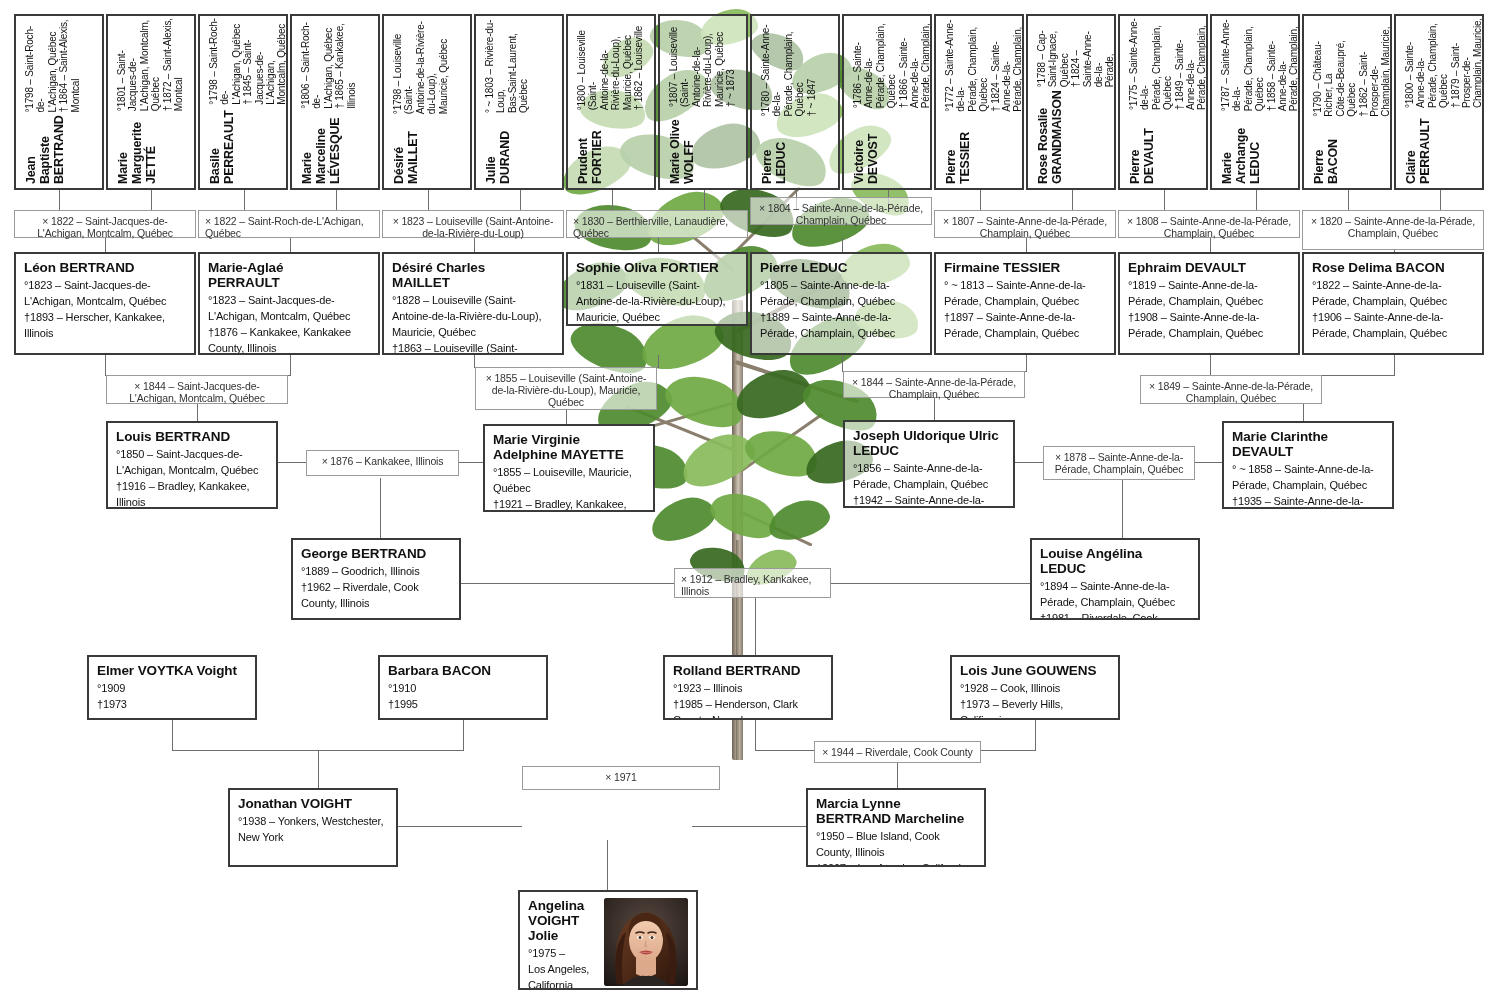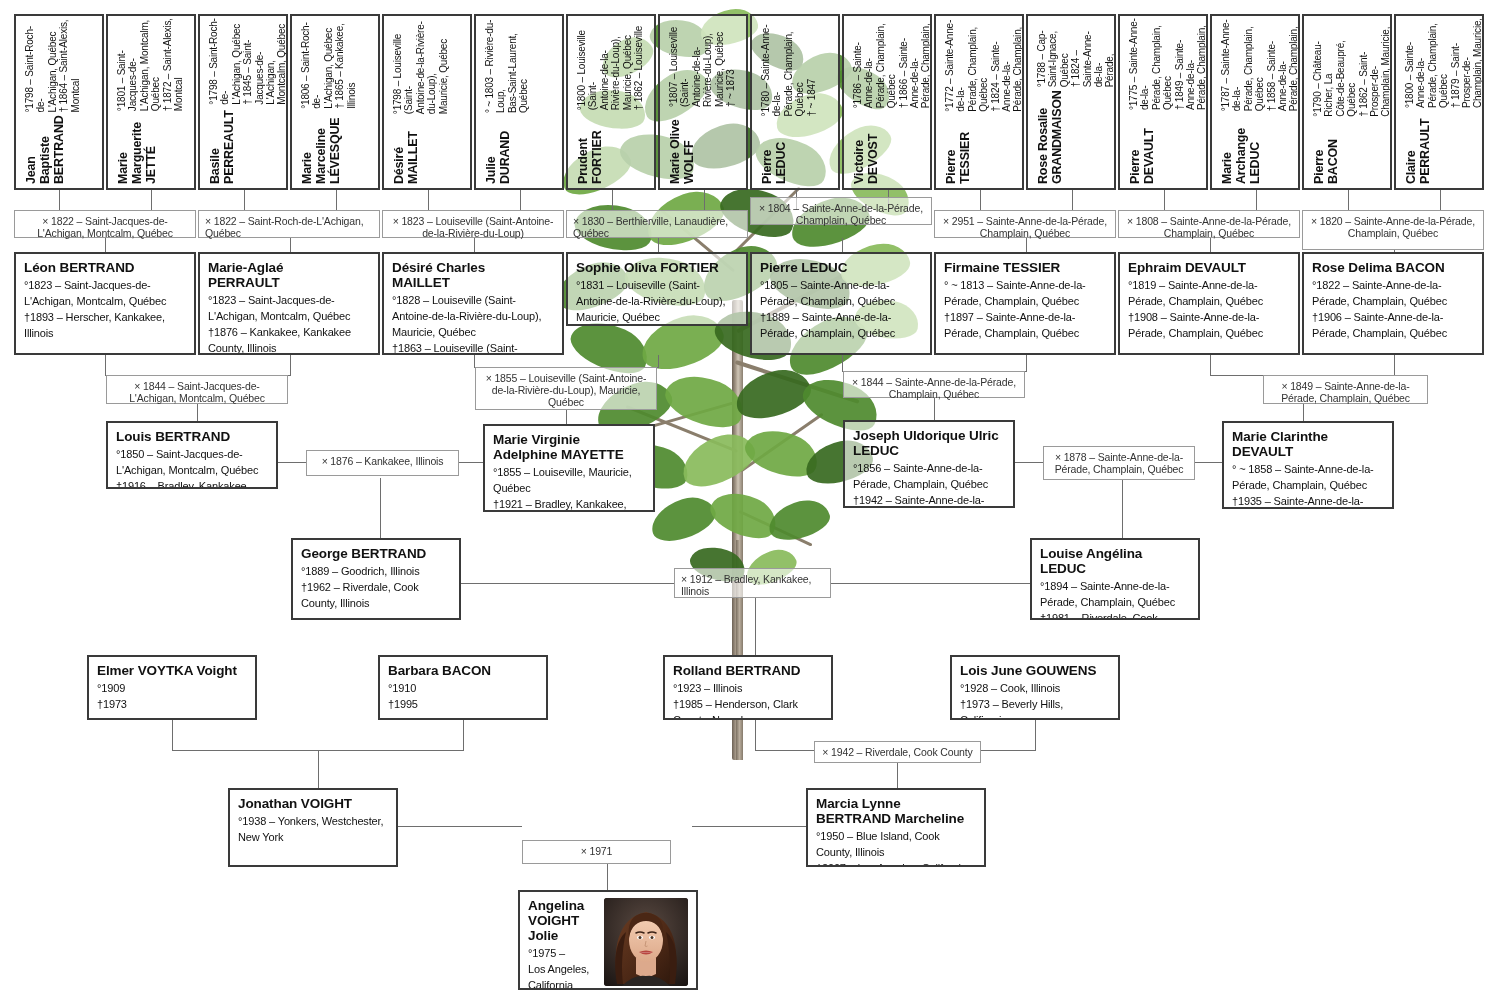--- a/index.html
+++ b/index.html
@@ -410,21 +410,21 @@
 † 1879 – Saint-Prosper-de-
 Champlain, Mauricie, Québec</div>
   </div>
 </div>
 
 <div class="union ctr" style="left:14px;top:210px;width:182px;height:28px">× 1822 – Saint-Jacques-de-L'Achigan, Montcalm, Québec</div>
 <div class="union" style="left:198px;top:210px;width:182px;height:28px">× 1822 – Saint-Roch-de-L'Achigan, Québec</div>
 <div class="union ctr" style="left:382px;top:210px;width:182px;height:28px">× 1823 – Louiseville (Saint-Antoine-de-la-Rivière-du-Loup)</div>
 <div class="union translucent" style="left:566px;top:210px;width:182px;height:28px">× 1830 – Berthierville, Lanaudière, Québec</div>
 <div class="union ctr translucent" style="left:750px;top:197px;width:182px;height:28px">× 1804 – Sainte-Anne-de-la-Pérade, Champlain, Québec</div>
-<div class="union ctr" style="left:934px;top:210px;width:182px;height:28px">× 2951 – Sainte-Anne-de-la-Pérade, Champlain, Québec</div>
+<div class="union ctr" style="left:934px;top:210px;width:182px;height:28px">× 1807 – Sainte-Anne-de-la-Pérade, Champlain, Québec</div>
 <div class="union ctr" style="left:1118px;top:210px;width:182px;height:28px">× 1808 – Sainte-Anne-de-la-Pérade, Champlain, Québec</div>
 <div class="union ctr" style="left:1302px;top:210px;width:182px;height:40px">× 1820 – Sainte-Anne-de-la-Pérade, Champlain, Québec</div>
 
 <div class="node" style="left:14px;top:252px;width:182px;height:103px">
   <div class="nm">Léon BERTRAND</div>
   <div class="dt">°1823 – Saint-Jacques-de-
 L'Achigan, Montcalm, Québec
 †1893 – Herscher, Kankakee,
 Illinois</div>
 </div>
@@ -477,23 +477,23 @@
   <div class="nm">Rose Delima BACON</div>
   <div class="dt">°1822 – Sainte-Anne-de-la-
 Pérade, Champlain, Québec
 †1906 – Sainte-Anne-de-la-
 Pérade, Champlain, Québec</div>
 </div>
 
 <div class="union ctr" style="left:106px;top:375px;width:182px;height:29px">× 1844 – Saint-Jacques-de-L'Achigan, Montcalm, Québec</div>
 <div class="union ctr translucent" style="left:475px;top:367px;width:182px;height:43px">× 1855 – Louiseville (Saint-Antoine-de-la-Rivière-du-Loup), Mauricie, Québec</div>
 <div class="union ctr translucent" style="left:843px;top:371px;width:182px;height:27px">× 1844 – Sainte-Anne-de-la-Pérade, Champlain, Québec</div>
-<div class="union ctr" style="left:1263px;top:375px;width:165px;height:29px">× 1849 – Sainte-Anne-de-la-Pérade, Champlain, Québec</div>
-
-<div class="node" style="left:106px;top:421px;width:172px;height:68px">
+<div class="union ctr" style="left:1140px;top:375px;width:182px;height:29px">× 1849 – Sainte-Anne-de-la-Pérade, Champlain, Québec</div>
+
+<div class="node" style="left:106px;top:421px;width:172px;height:88px">
   <div class="nm">Louis BERTRAND</div>
   <div class="dt">°1850 – Saint-Jacques-de-
 L'Achigan, Montcalm, Québec
 †1916 – Bradley, Kankakee,
 Illinois</div>
 </div>
 <div class="node" style="left:483px;top:424px;width:172px;height:88px">
   <div class="nm">Marie Virginie
 Adelphine MAYETTE</div>
   <div class="dt">°1855 – Louiseville, Mauricie,
@@ -554,36 +554,36 @@
 †1985 – Henderson, Clark
 County, Nevada</div>
 </div>
 <div class="node" style="left:950px;top:655px;width:170px;height:65px">
   <div class="nm">Lois June GOUWENS</div>
   <div class="dt">°1928 – Cook, Illinois
 †1973 – Beverly Hills,
 Califiornia</div>
 </div>
 
-<div class="union ctr" style="left:814px;top:741px;width:167px;height:22px">× 1942 – Riverdale, Cook County</div>
+<div class="union ctr" style="left:814px;top:741px;width:167px;height:22px">× 1944 – Riverdale, Cook County</div>
 
 <div class="node" style="left:228px;top:788px;width:170px;height:79px">
   <div class="nm">Jonathan VOIGHT</div>
   <div class="dt">°1938 – Yonkers, Westchester,
 New York</div>
 </div>
 <div class="node" style="left:806px;top:788px;width:180px;height:79px">
   <div class="nm">Marcia Lynne
 BERTRAND Marcheline</div>
   <div class="dt">°1950 – Blue Island, Cook
 County, Illinois
 †2007 – Los Angeles, California</div>
 </div>
 
-<div class="union ctr" style="left:522px;top:840px;width:149px;height:24px">× 1971</div>
+<div class="union ctr" style="left:522px;top:766px;width:198px;height:24px">× 1971</div>
 
 <div class="node" id="angelina-node" style="left:518px;top:890px;width:180px;height:100px">
   <div class="txtcol">
     <div class="nm">Angelina
 VOIGHT
 Jolie</div>
     <div class="dt">°1975 –
 Los Angeles,
 California</div>
   </div>

